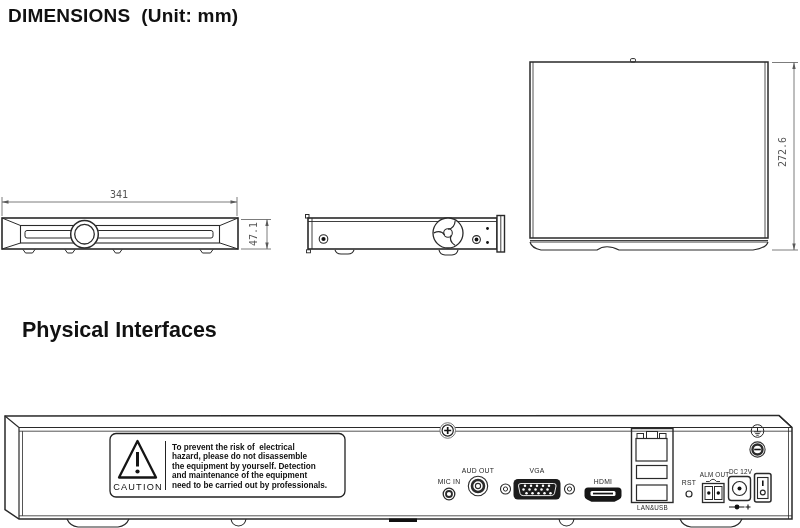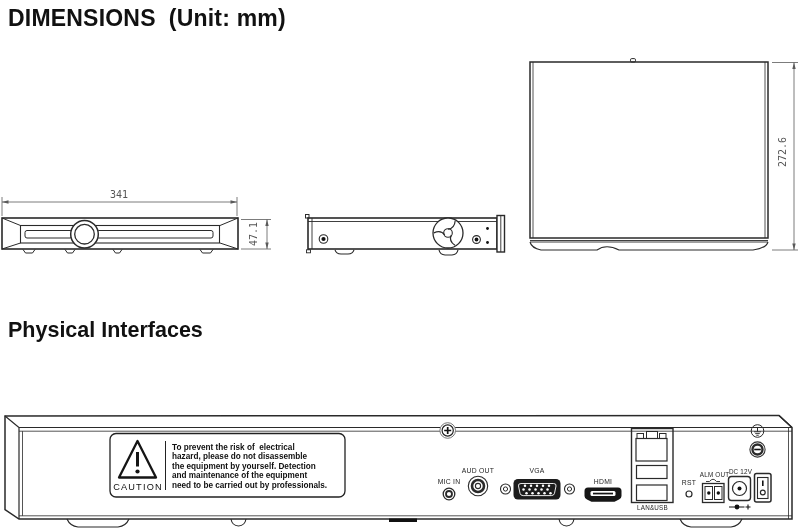--- a/index.html
+++ b/index.html
@@ -1,20 +1,20 @@
 <!DOCTYPE html>
 <html><head>
 <meta charset="utf-8">
 <style>
   html,body{margin:0;padding:0;}
   body{width:800px;height:528px;background:#ffffff;position:relative;overflow:hidden;
        font-family:"Liberation Sans",sans-serif;}
-  .h1{position:absolute;left:8px;top:5px;margin:0;font-size:23px;font-weight:700;
+  .h1{position:absolute;left:8px;top:5px;margin:0;font-size:19px;font-weight:700;
       color:#111;white-space:pre;letter-spacing:.2px;}
-  .h2{position:absolute;left:8px;top:318px;margin:0;font-size:21.5px;font-weight:700;color:#111;}
+  .h2{position:absolute;left:22px;top:318px;margin:0;font-size:21.5px;font-weight:700;color:#111;}
   svg{position:absolute;left:0;display:block;}
   svg.dims{top:40px;}
   svg.rear{top:408px;}
   .ln{stroke:#2a2a2a;fill:none;}
   .dimln{stroke:#5a5a5a;stroke-width:.8;fill:none;}
   .dimarrow{fill:#5a5a5a;stroke:none;}
   .dim{font-family:"DejaVu Sans Mono",monospace;font-size:10px;fill:#555;text-anchor:middle;}
   .plabel{font-size:6.8px;fill:#1d1d1d;text-anchor:middle;letter-spacing:.25px;}
   .plabel-s{font-size:6.3px;fill:#1d1d1d;text-anchor:middle;letter-spacing:.2px;}
   .cau{font-size:8.2px;font-weight:700;fill:#101010;white-space:pre;}

